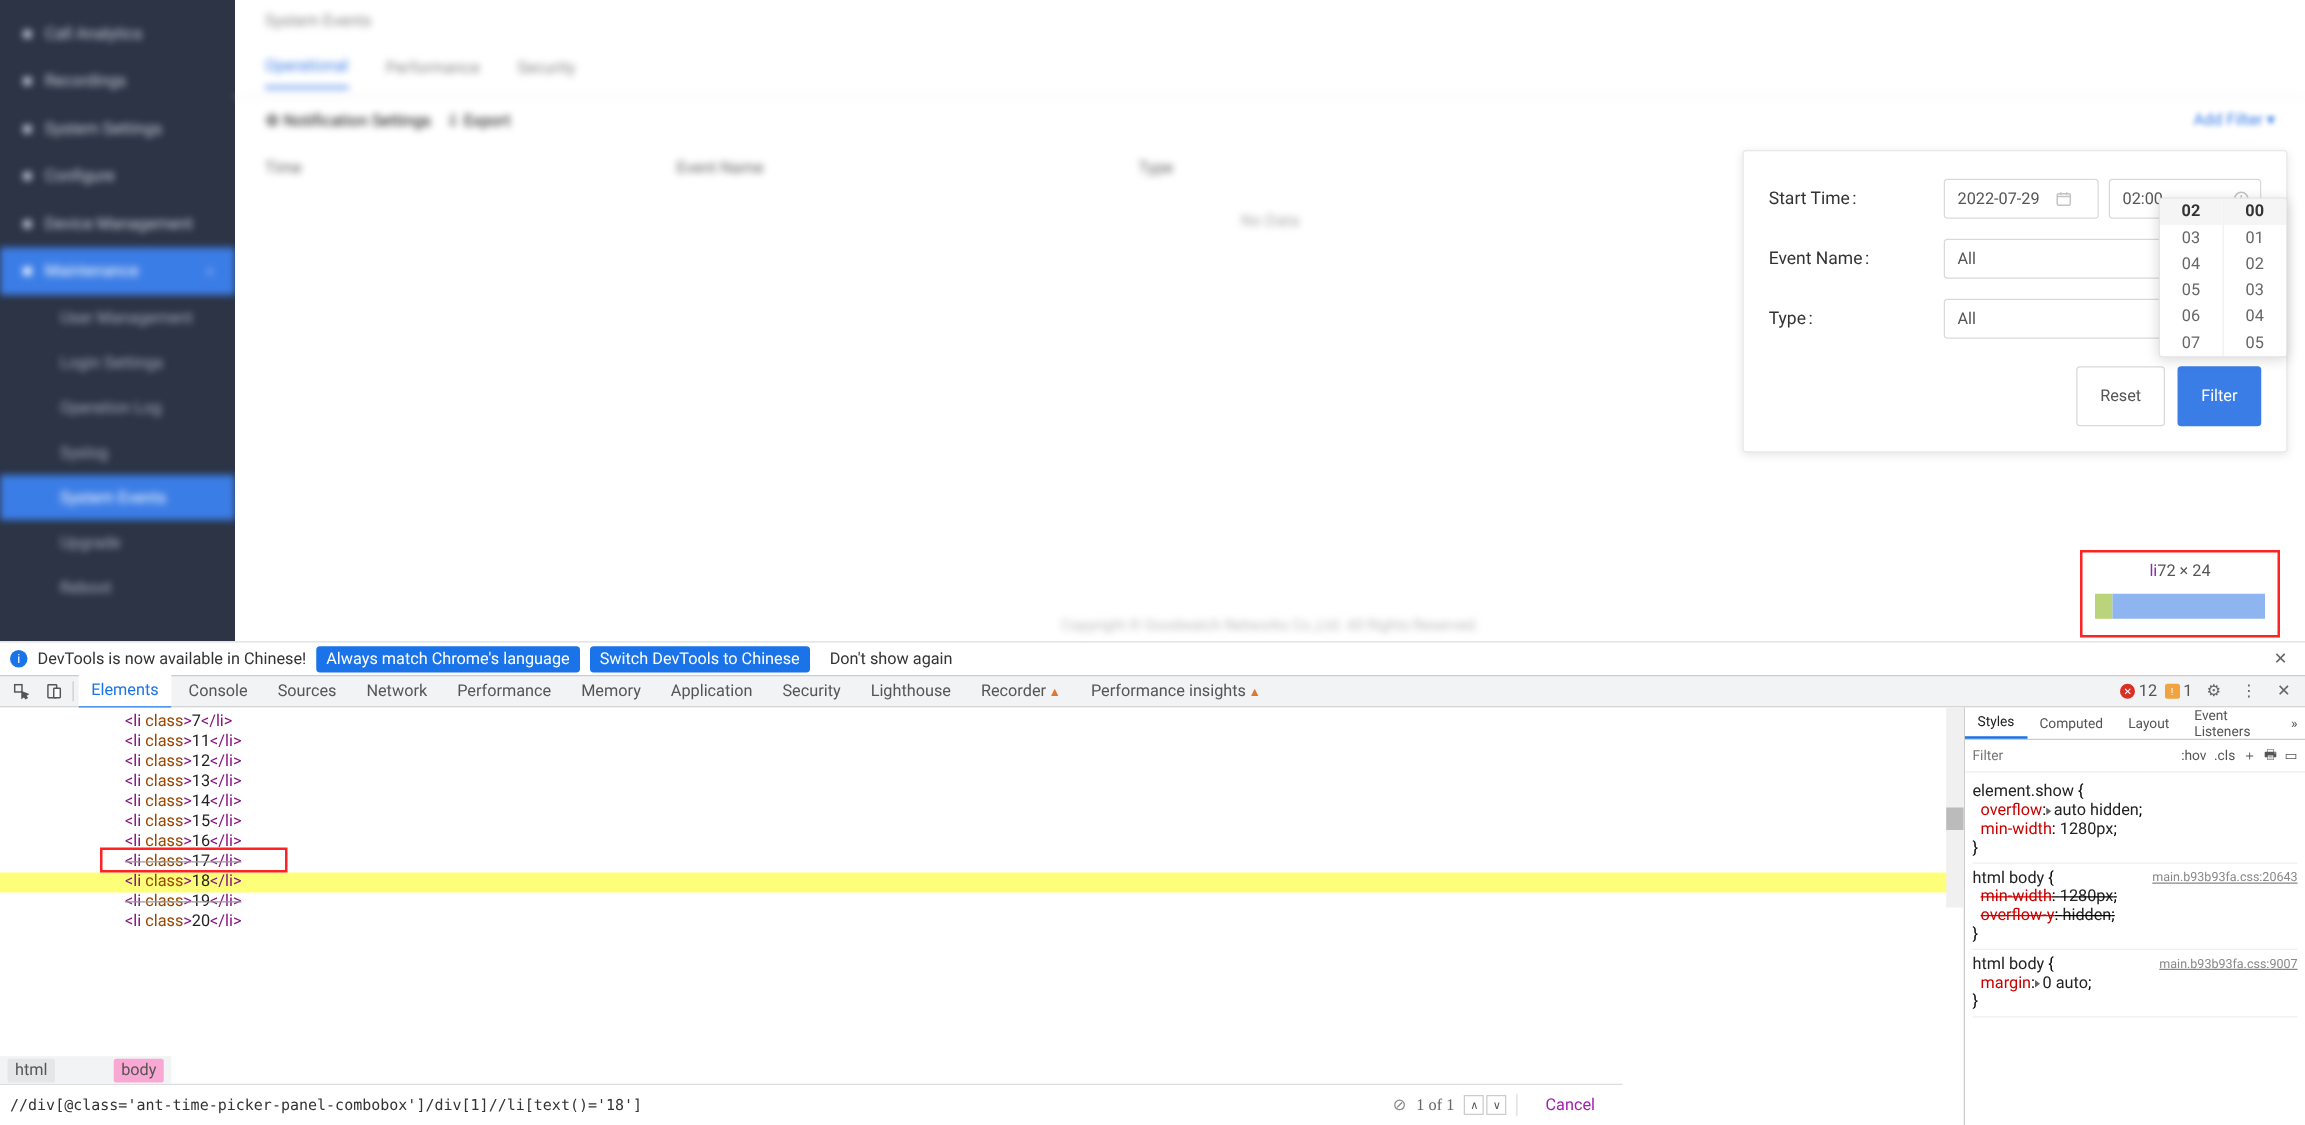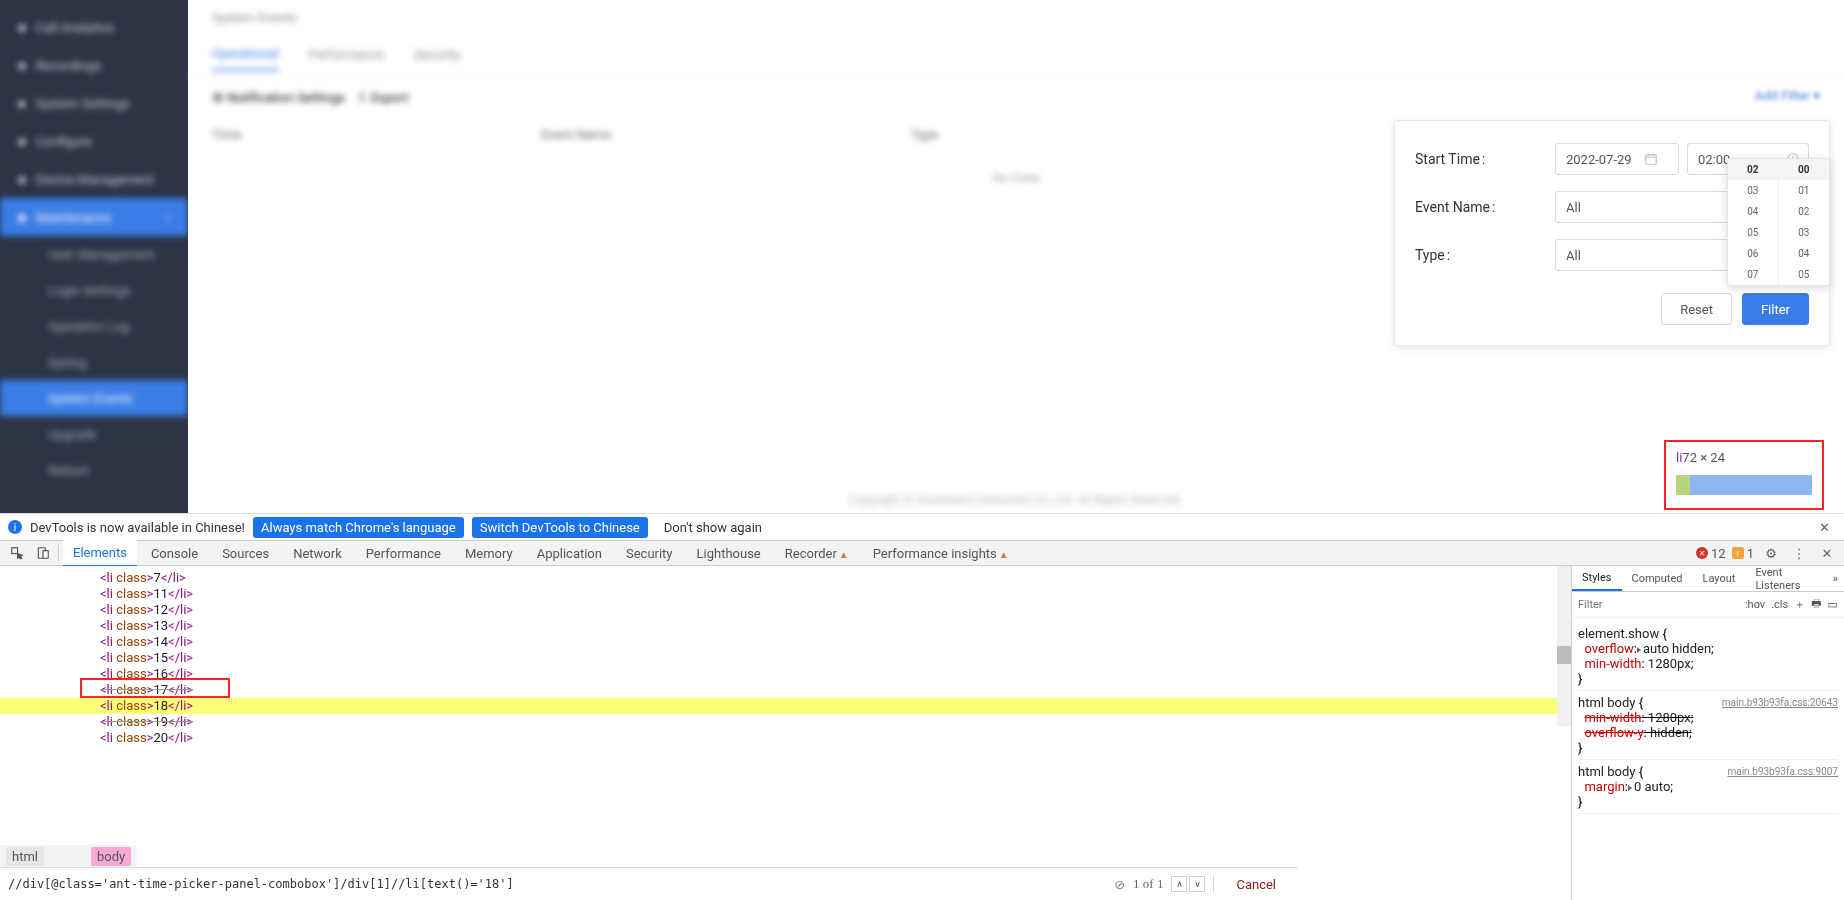--- a/index.html
+++ b/index.html
@@ -29,34 +29,34 @@
 .frow { display:flex; align-items:center; }
 .flabel { width:140px; color:#333; text-align:left; font-size:14px; }
 .flabel::after { content:":"; margin-left:2px; }
 .fctrls { flex:1; display:flex; gap:8px; }
 .dateinp { flex:1; height:32px; border:1px solid #d9d9d9; border-radius:3px; display:flex; align-items:center; justify-content:space-between; padding:0 20px 0 10px; color:#555; background:#fff; }
 .dateinp.placeholder { color:#bbb; }
 .timeinp { width:122px; height:32px; border:1px solid #d9d9d9; border-radius:3px; display:flex; align-items:center; justify-content:space-between; padding:0 8px 0 10px; color:#555; background:#fff; }
 .selinp { flex:1; height:32px; border:1px solid #d9d9d9; border-radius:3px; display:flex; align-items:center; justify-content:space-between; padding:0 10px; color:#555; background:#fff; }
 .ico { width:14px; height:14px; display:inline-flex; align-items:center; justify-content:center; opacity:.5; }
 .btns { display:flex; justify-content:flex-end; gap:10px; margin-top:6px; }
-.btn { height:32px; padding:0 18px; border:1px solid #d9d9d9; border-radius:3px; background:#fff; display:flex; align-items:center; color:#555; cursor:pointer; }
+.btn { height:48px; padding:0 18px; border:1px solid #d9d9d9; border-radius:3px; background:#fff; display:flex; align-items:center; color:#555; cursor:pointer; }
 .btn.primary { background:#3b7de6; color:#fff; border-color:#3b7de6; }
 
 
 .timepop { position:absolute; right:14px; top:158px; width:103px; background:#fff; border:1px solid #e4e4e4; box-shadow:0 2px 10px rgba(0,0,0,.15); z-index:30; display:flex; height:128px; overflow:hidden; border-radius:3px;}
 .timepop .col { width:50%; overflow:hidden; }
 .timepop .col:first-child { border-right:1px solid #f0f0f0; }
 .timepop .col ul { list-style:none; }
-.timepop li { height:21px; line-height:21px; text-align:center; color:#666; font-size:10px; cursor:pointer; }
+.timepop li { height:21px; line-height:21px; text-align:center; color:#666; font-size:13px; cursor:pointer; }
 .timepop li.sel { font-weight:700; color:#333; background:#f5f5f5; }
 
 
 .inspect-overlay { position:absolute; right:20px; top:440px; width:160px; height:70px; border:2px solid #f22; z-index:40; background:#fff; display:flex; flex-direction:column; padding:8px 10px; }
-.inspect-overlay .tip { display:flex; justify-content:flex-start; align-items:center; font-size:12px; color:#555; }
+.inspect-overlay .tip { display:flex; justify-content:center; align-items:center; font-size:12px; color:#555; }
 .inspect-overlay .tip .t-el { color:#8f2aa8; }
 .inspect-overlay .bars { margin-top:10px; display:flex; height:20px;}
 .inspect-overlay .bars span:nth-child(1){ width:14px; background:#b9d47a;}
 .inspect-overlay .bars span:nth-child(2){ flex:1; background:#8fb5f0;}
 
 
 .notice { position:absolute; left:0; right:0; top:513px; height:27px; background:#fff; border-top:1px solid #ddd; display:flex; align-items:center; gap:8px; padding:0 8px; font-size:12px; color:#333;}
 .notice .info-ic { width:14px; height:14px; border-radius:50%; background:#1a73e8; color:#fff; display:flex; align-items:center; justify-content:center; font-size:10px;}
 .notice .chip { background:#1a73e8; color:#fff; padding:3px 8px; border-radius:3px; cursor:pointer;}
 .notice .link { color:#333; padding:3px 8px; cursor:pointer;}
@@ -87,21 +87,21 @@
 
 .bcrumb { position:absolute; bottom:33px; left:0; height:22px; background:#f1f3f4; display:flex; align-items:center; padding:0 6px; font-size:11px; gap:4px; color:#555; z-index:2;}
 .bcrumb span { padding:2px 6px; background:#e4e6e8; border-radius:2px;}
 .bcrumb span.sel { background:#f9a8d4;margin-left:43px;}
 
 .findbar { position:absolute; bottom:0; left:0; right:273px; height:33px; border-top:1px solid #ddd; display:flex; align-items:center; padding:0 8px; gap:8px; background:#fff; font-size:12px; z-index:2;}
 .findbar input { flex:1; border:none; outline:none; font-family:Menlo,Consolas,monospace; font-size:12px; color:#333;}
 .findbar .cnt { color:#666;font-family:Liberation Serif, serif;}
 .findbar .nav { display:flex; gap:2px;}
 .findbar .nav span{ width:16px; height:16px; border:1px solid #ccc; display:flex; align-items:center; justify-content:center; font-size:9px; color:#555; cursor:pointer;}
-.findbar .cancel { color:#7f1d1d; cursor:pointer; padding:0 14px;}
+.findbar .cancel { color:#a21caf; cursor:pointer; padding:0 14px;}
 .findbar .clr { color:#888; cursor:pointer;}
 
 .styles { width:273px; border-left:1px solid #ccc; display:flex; flex-direction:column; font-size:12px;}
 .styles .stabs { height:26px; border-bottom:1px solid #ccc; display:flex; align-items:center; gap:0;}
 .styles .stabs span { padding:5px 10px; color:#555; cursor:pointer; font-size:11px;}
 .styles .stabs span.sel { border-bottom:2px solid #1a73e8; color:#222;}
 .styles .stabs .more { margin-left:auto; padding:0 6px; cursor:pointer;}
 .styles .filt { height:26px; border-bottom:1px solid #eee; display:flex; align-items:center; padding:0 6px; gap:6px; color:#888;}
 .styles .filt input { flex:1; border:none; outline:none; font-size:11px;}
 .styles .filt .fbtn { font-size:11px; color:#555; cursor:pointer;}

